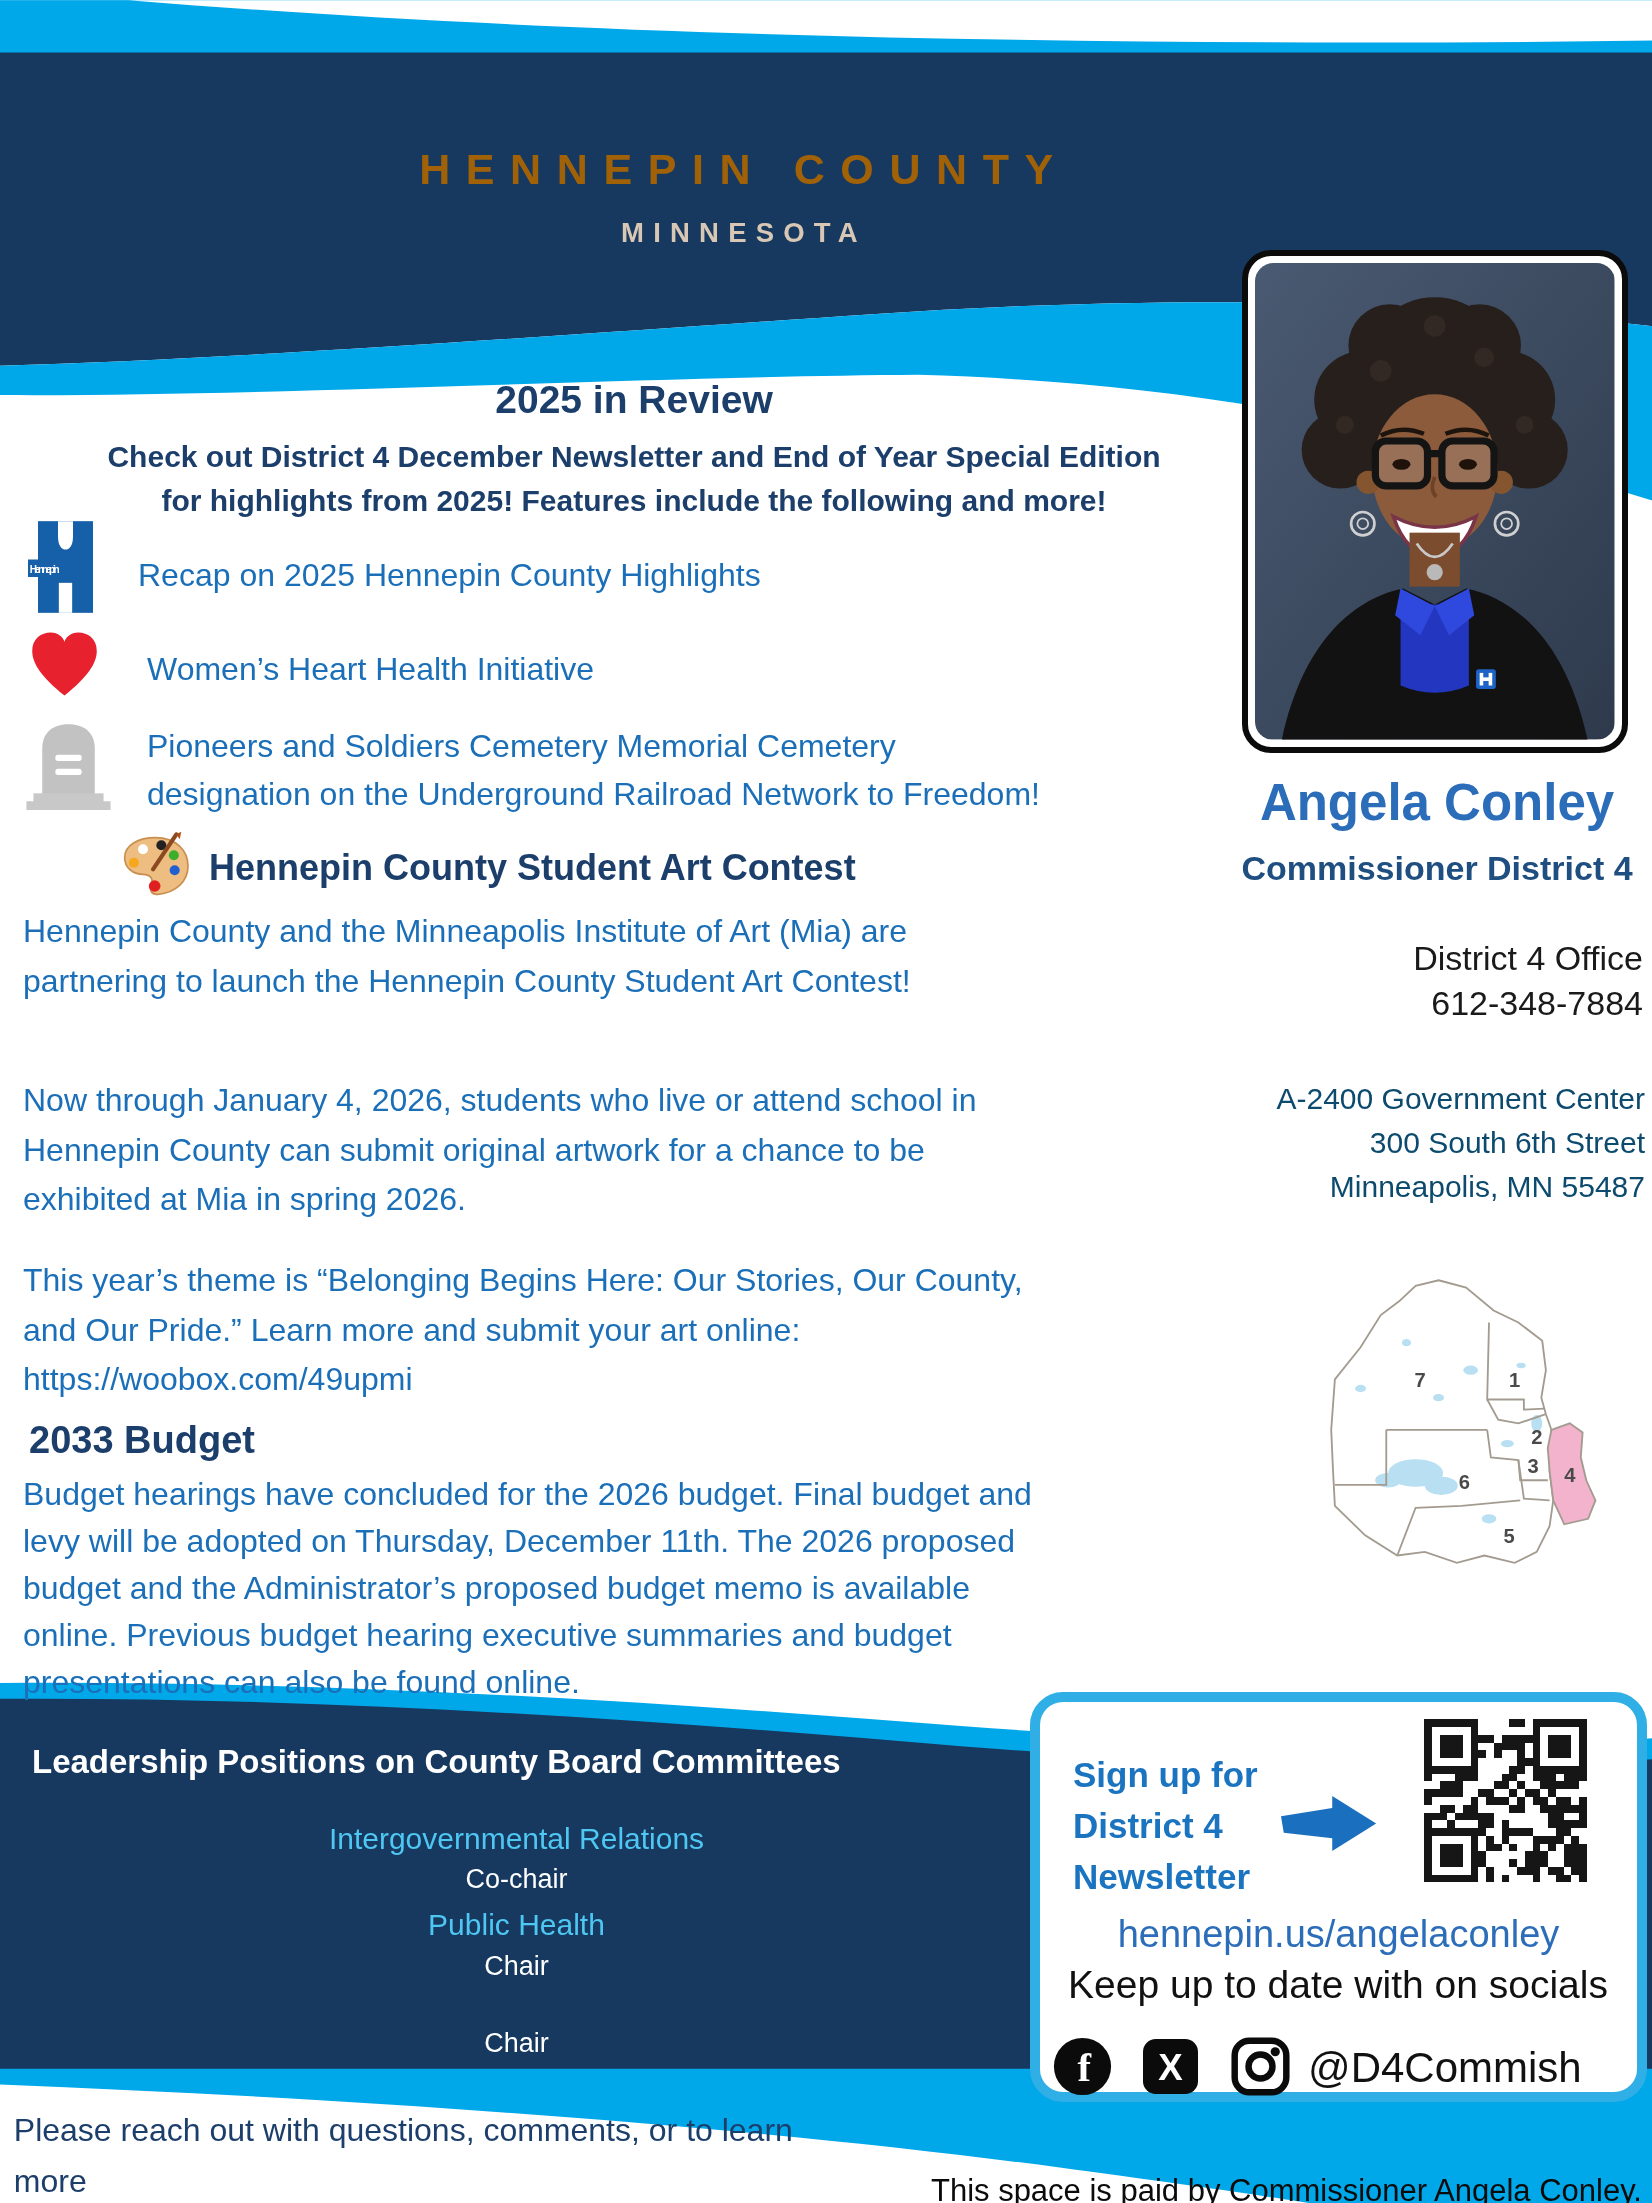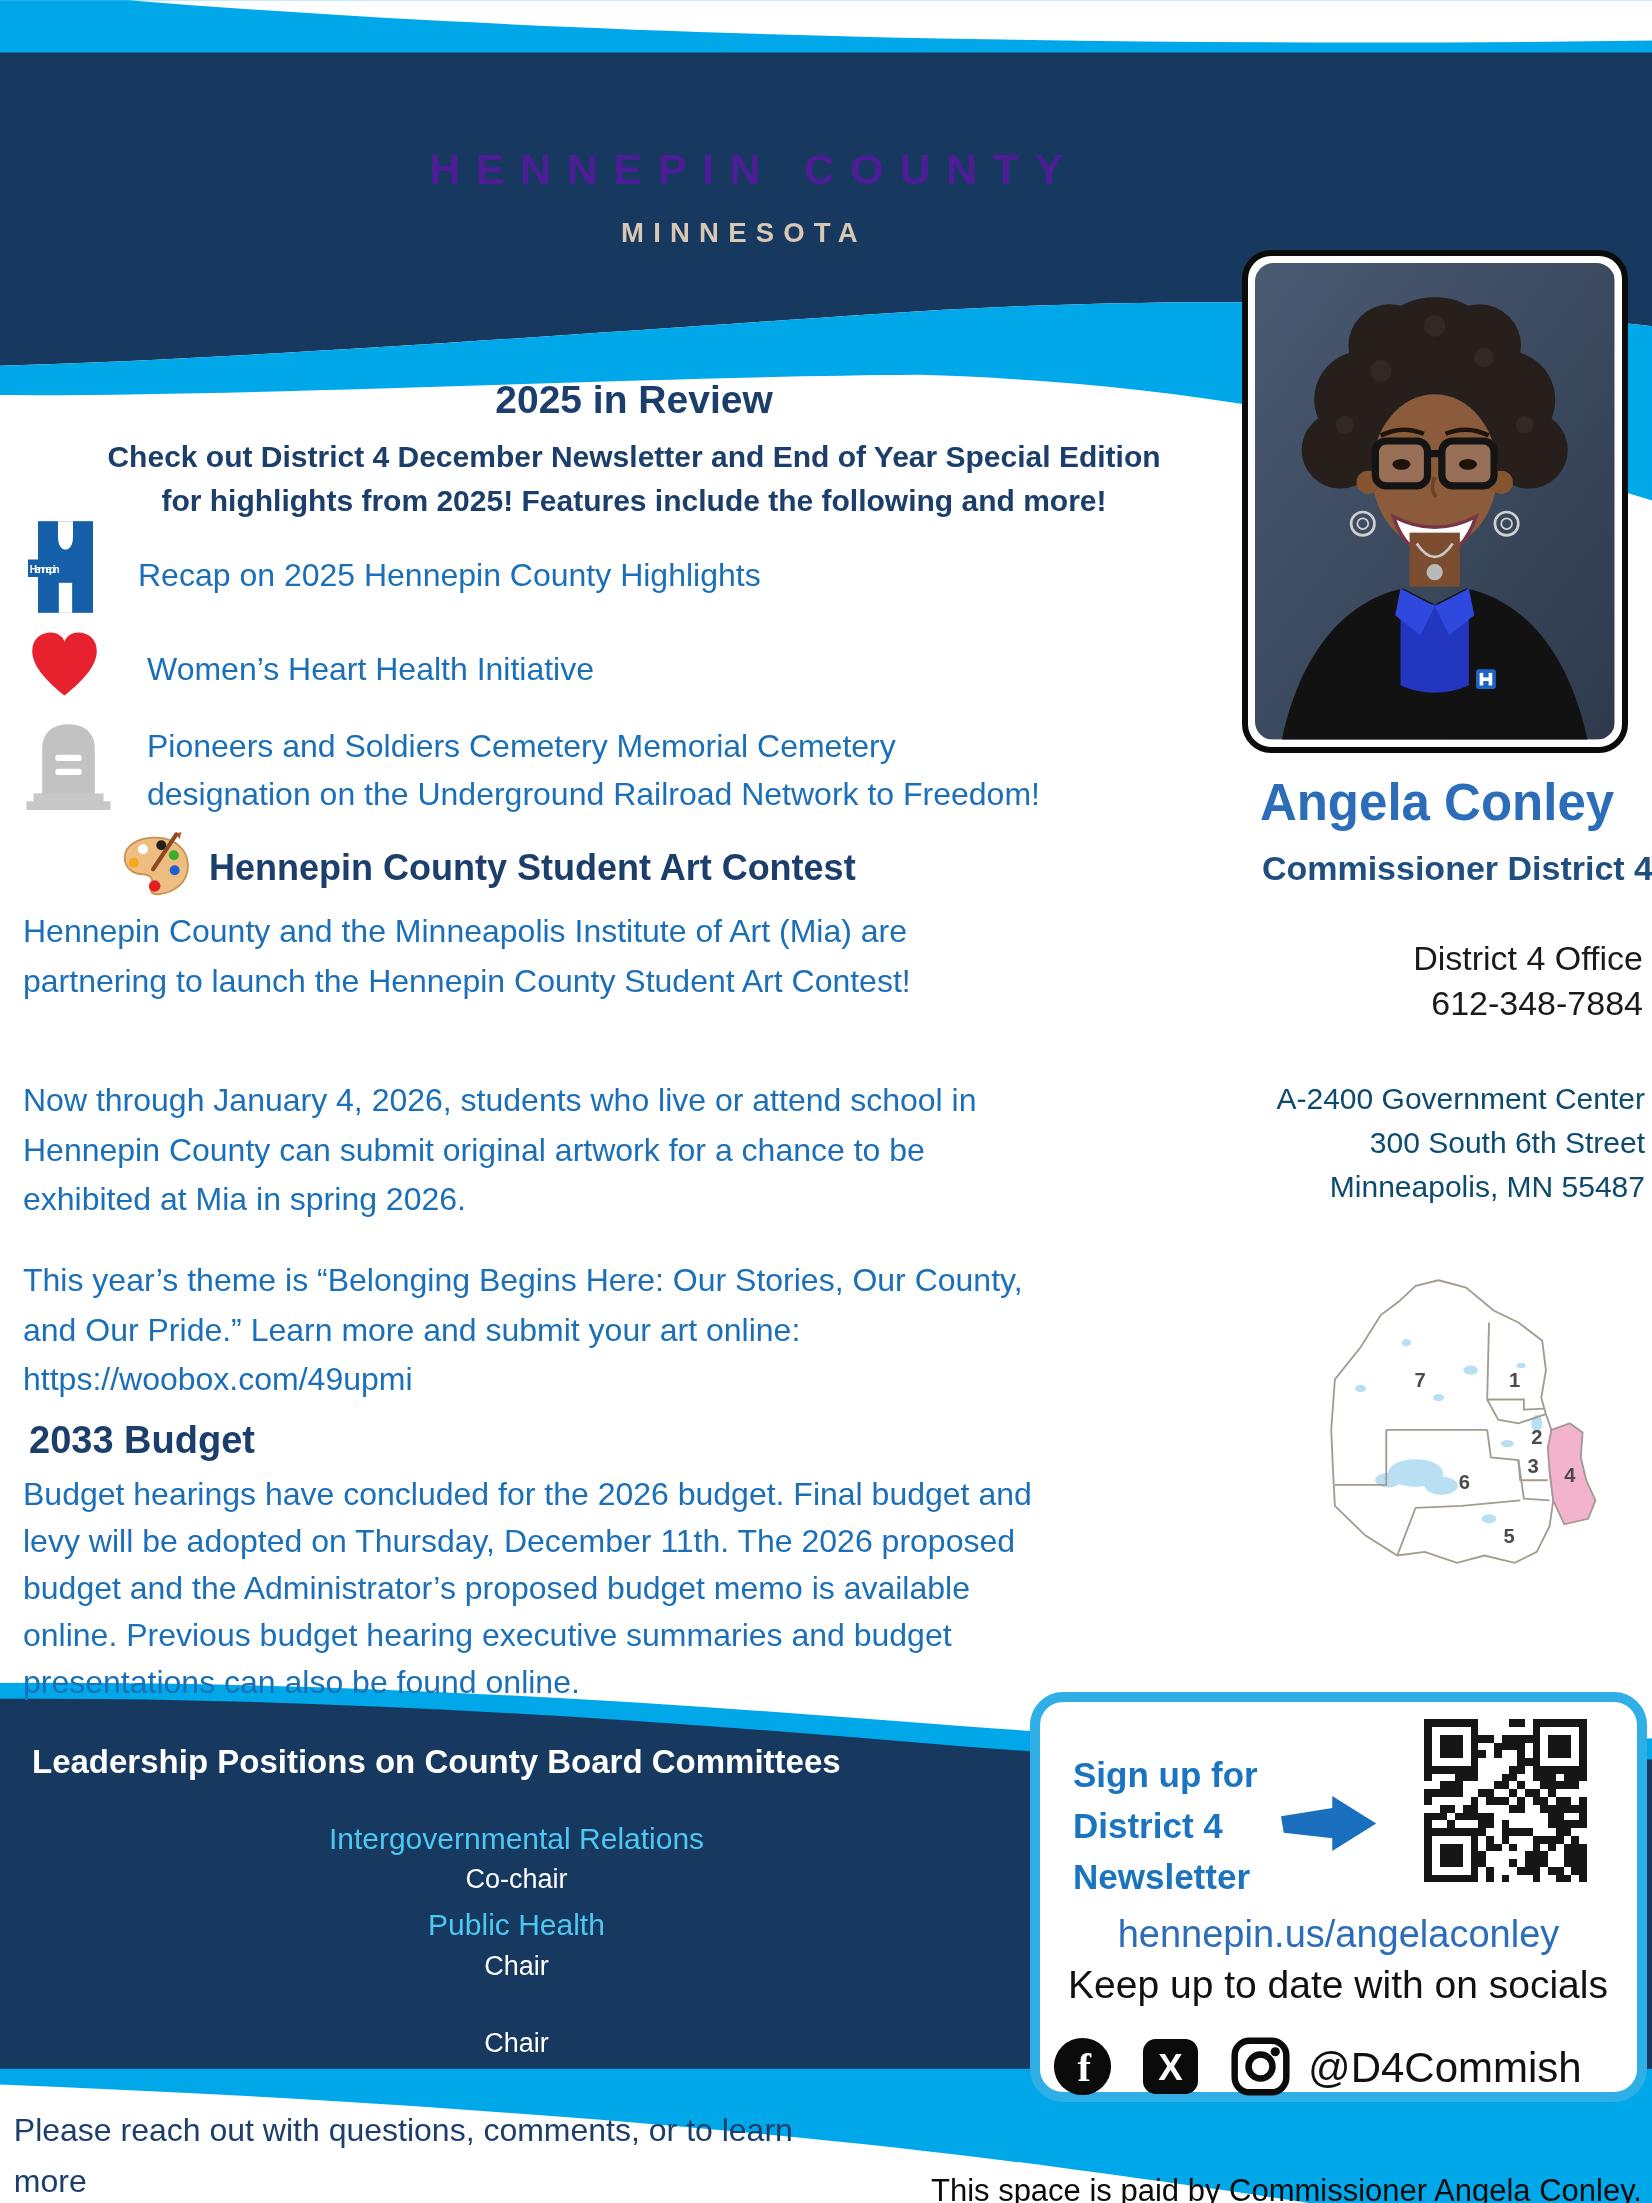--- a/index.html
+++ b/index.html
@@ -2,37 +2,37 @@
 <html style="font-size:14.7px"><head>
 <meta charset="utf-8">
 <style>
   html,body{margin:0;padding:0;}
   body{width:1653px;height:2204px;font-family:"Liberation Sans",sans-serif;background:#ffffff;}
   .page{position:relative;width:1653px;height:2204px;overflow:hidden;background:#fff;}
   .abs{position:absolute;}
   svg{display:block;}
   
   .county-title{top:145px;left:0;width:1488px;text-align:center;font-size:43px;font-weight:700;
-    letter-spacing:15.6px;color:#4c1d95;z-index:2;padding-left:10px;}
+    letter-spacing:15.6px;color:#a16207;z-index:2;}
   .state-title{top:217px;left:0;width:1488px;text-align:center;font-size:27.5px;font-weight:700;
     letter-spacing:9.2px;color:#D8C7B5;z-index:2;}
   
   .review-title{top:378px;left:37px;width:1194px;text-align:center;font-size:39px;font-weight:800;color:#1C3E6B;z-index:2;}
   .review-subtitle{top:435px;left:37px;width:1194px;text-align:center;font-size:30px;font-weight:700;
     color:#1C3E6B;line-height:1.45;white-space:pre-line;z-index:2;}
   .bullet-text{font-size:32px;color:#1A6FB8;line-height:1.5;white-space:pre-line;z-index:2;}
   
   .section-title{font-size:36px;font-weight:800;color:#1C3E6B;z-index:2;}
   .para{font-size:32px;color:#1A6FB8;line-height:1.55;white-space:pre-line;z-index:2;}
   
   .photo-frame{top:250px;left:1242px;width:386px;height:503px;background:#ffffff;border:6.4px solid #0b0b0b;
     border-radius:29px;padding:7.3px;box-sizing:border-box;z-index:3;}
   .photo-inner{width:100%;height:100%;border-radius:18.4px;overflow:hidden;}
   .commissioner-name{top:773px;left:1221px;width:432px;text-align:center;font-size:51px;font-weight:600;color:#2B6DB9;}
-  .commissioner-title{top:849px;left:1221px;width:432px;text-align:right;font-size:34px;font-weight:600;color:#1F4E80;}
+  .commissioner-title{top:849px;left:1221px;width:432px;text-align:center;font-size:34px;font-weight:600;color:#1F4E80;}
   .office-line{left:1221px;width:422px;text-align:right;font-size:34px;color:#1A1A1A;}
   .addr-line{left:1221px;width:424px;text-align:right;font-size:30px;color:#0c4a6e;}
   
   .leadership-title{top:1743px;left:32px;width:1001px;font-size:33px;font-weight:800;color:#ffffff;z-index:2;}
   .committee-name{left:0;width:1033px;text-align:center;font-size:30px;color:#4EC7F2;z-index:2;}
   .committee-role{left:0;width:1033px;text-align:center;font-size:27px;color:#ffffff;z-index:2;}
   
   .signup-box{top:1692px;left:1030px;width:617px;height:410px;background:#ffffff;border:10px solid #2FAFE6;
     border-radius:33px;box-sizing:border-box;z-index:5;}
   .signup-cta{top:48px;left:33px;font-size:35px;font-weight:600;color:#1B74C0;line-height:1.45;white-space:pre-line;}

